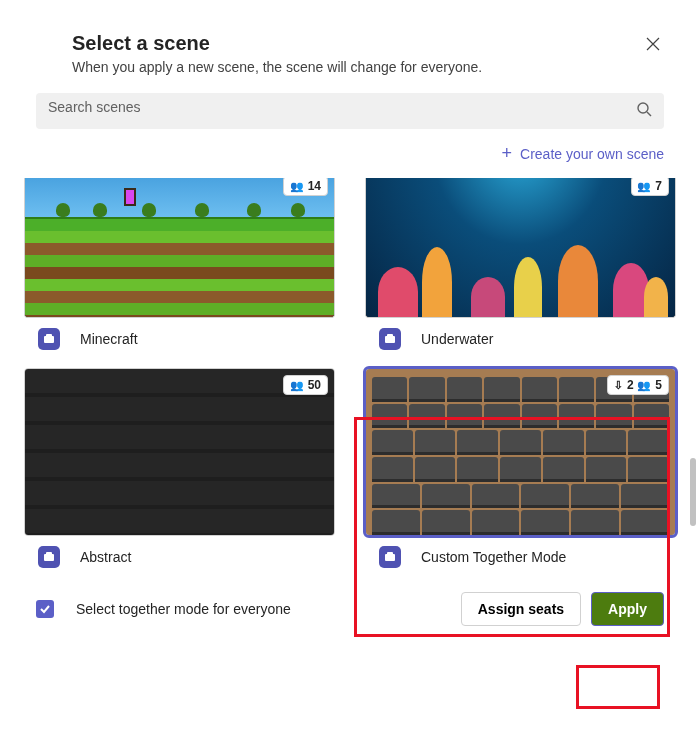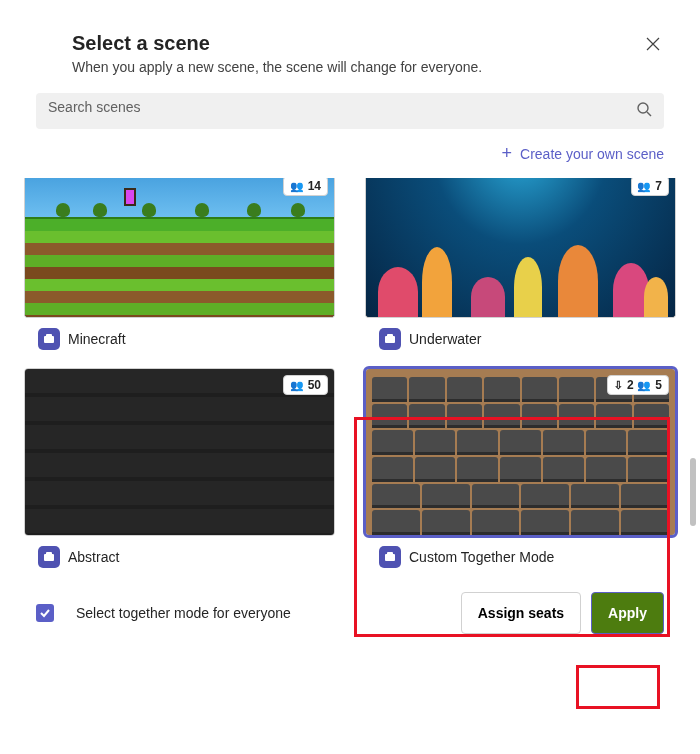--- a/index.html
+++ b/index.html
@@ -48,33 +48,33 @@
 
   
   .aud { height:100%; background:#a67c52; display:flex; flex-direction:column; padding:8px 6px 0 6px; gap:2px; }
   .aud-row { flex:1; display:flex; gap:2px; }
   .seat { flex:1; background:#4a4a4a; border-radius:3px 3px 0 0; box-shadow: inset 0 -3px 0 #2d2d2d; }
 
   .badge { position:absolute; top:6px; right:6px; background:#fff; border-radius:4px; padding:2px 6px; font-size:12px; font-weight:600; color:#242424; display:flex; align-items:center; gap:4px; border:1px solid #d1d1d1; }
   .badge.partial { top:-2px; }
   .badge-ic { font-size:11px; }
 
-  .card-label { display:flex; align-items:center; gap:8px; margin-top:10px; font-size:14px; color:#242424; padding-left:14px; }
+  .card-label { display:flex; align-items:center; gap:20px; margin-top:10px; font-size:14px; color:#242424; padding-left:14px; }
   .card-icon { width:22px; height:22px; background:#4f52b2; border-radius:5px; display:flex; align-items:center; justify-content:center; }
   .card-icon svg { width:12px; height:12px; }
 
   .highlight-box { position:absolute; border:3px solid #e81123; pointer-events:none; }
   .hl1 { left:354px; top:417px; width:316px; height:220px; }
   .hl2 { left:576px; top:665px; width:84px; height:44px; }
 
   .footer { display:flex; align-items:center; justify-content:space-between; padding:24px 36px; }
   .chk-wrap { display:flex; align-items:center; gap:22px; font-size:14px; color:#242424; }
   .chk { width:18px; height:18px; background:#5b5fc7; border-radius:3px; display:flex; align-items:center; justify-content:center; }
   .footer-btns { display:flex; gap:10px; }
-  .btn { height:42px; padding:0 16px; border-radius:4px; font-size:14px; font-weight:600; border:1px solid #d1d1d1; background:#fff; cursor:pointer; display:flex; align-items:center; }
+  .btn { height:34px; padding:0 16px; border-radius:4px; font-size:14px; font-weight:600; border:1px solid #d1d1d1; background:#fff; cursor:pointer; display:flex; align-items:center; }
   .btn.primary { background:#4d7c0f; color:#fff; border-color:#5b5fc7; }
 
   .scrollbar { position:absolute; right:4px; top:458px; width:6px; height:68px; background:#c1c1c1; border-radius:3px; }
 </style>
 </head>
 <body>
 
 <div class="panel">
   <div class="header-row">
     <div>

